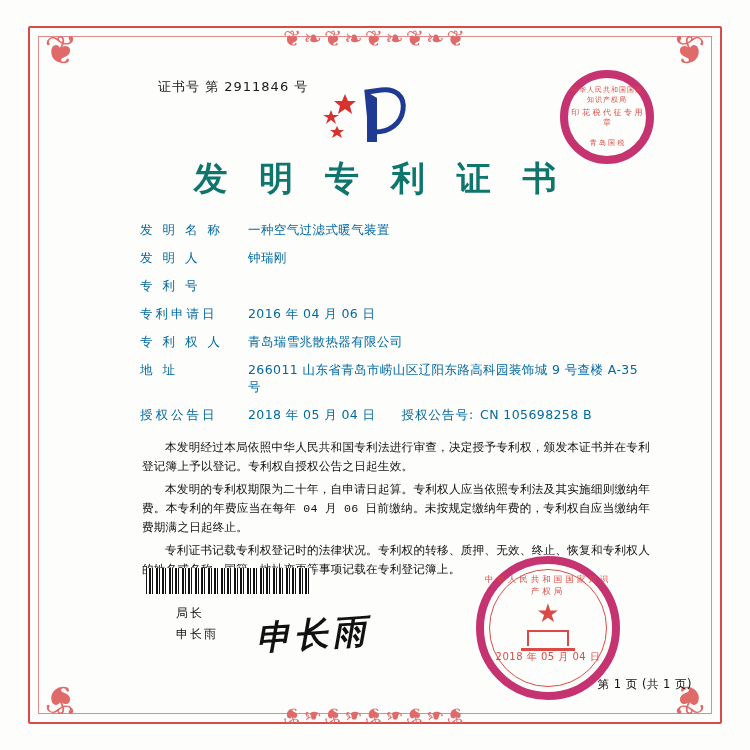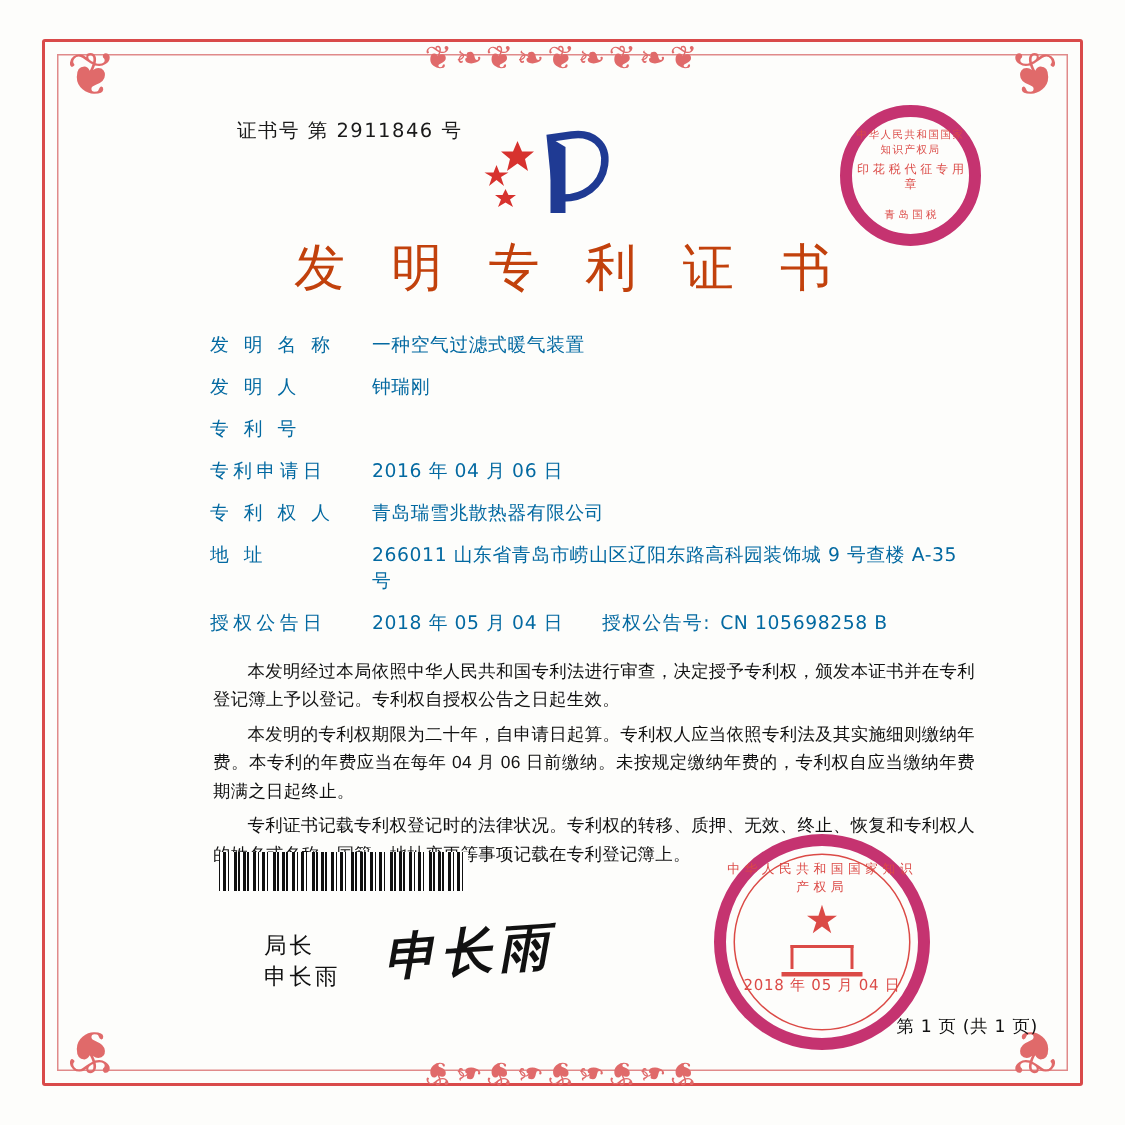--- a/index.html
+++ b/index.html
@@ -105,23 +105,23 @@
   .logo svg { display: block; }
 
   .title {
     position: absolute;
     left: 0;
     right: 0;
     top: 100px;
     text-align: center;
     font-family: "DejaVu Sans", sans-serif;
     font-size: 34px;
-    font-weight: normal;
+    font-weight: bold;
     letter-spacing: 10px;
-    color: #c2410c;
+    color: #0f766e;
     text-indent: 10px;
   }
 
   
   .fields {
     position: absolute;
     left: 82px;
     right: 40px;
     top: 165px;
   }
@@ -155,21 +155,21 @@
     flex: 0 0 auto;
     letter-spacing: 0.4px;
   }
 
   
   .paras {
     position: absolute;
     left: 84px;
     right: 42px;
     top: 382px;
-    font-family: Liberation Sans, sans-serif;
+    font-family: Liberation Mono, monospace;
     font-size: 11.6px;
     line-height: 19px;
     color: #111;
     letter-spacing: 0.2px;
   }
   .paras p {
     margin: 0 0 4px 0;
     text-indent: 23px;
     text-align: justify;
   }
@@ -186,23 +186,23 @@
         #111 0px, #111 1px, #fff 1px, #fff 3px,
         #111 3px, #111 5px, #fff 5px, #fff 6px,
         #111 6px, #111 7px, #fff 7px, #fff 10px,
         #111 10px, #111 12px, #fff 12px, #fff 13px);
   }
 
   
   .sig-label {
     position: absolute;
     left: 118px;
-    top: 564px;
-    font-family: "DejaVu Sans", sans-serif;
-    font-size: 15px;
+    top: 547px;
+    font-family: "DejaVu Sans", sans-serif;
+    font-size: 12px;
     letter-spacing: 2px;
     color: #111;
     line-height: 21px;
   }
   .sig-hand {
     position: absolute;
     left: 198px;
     top: 556px;
     font-family: "DejaVu Serif", serif;
     font-size: 34px;

